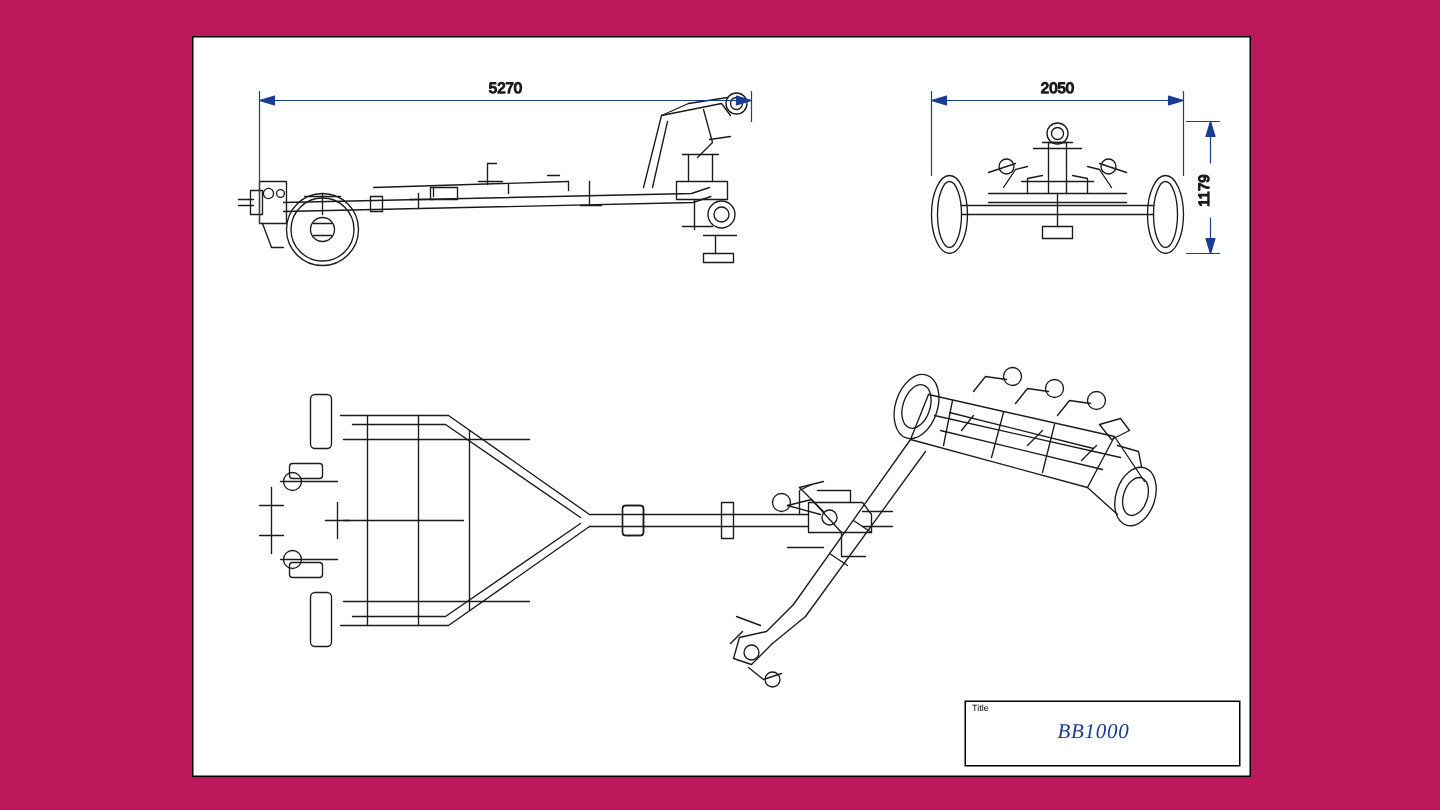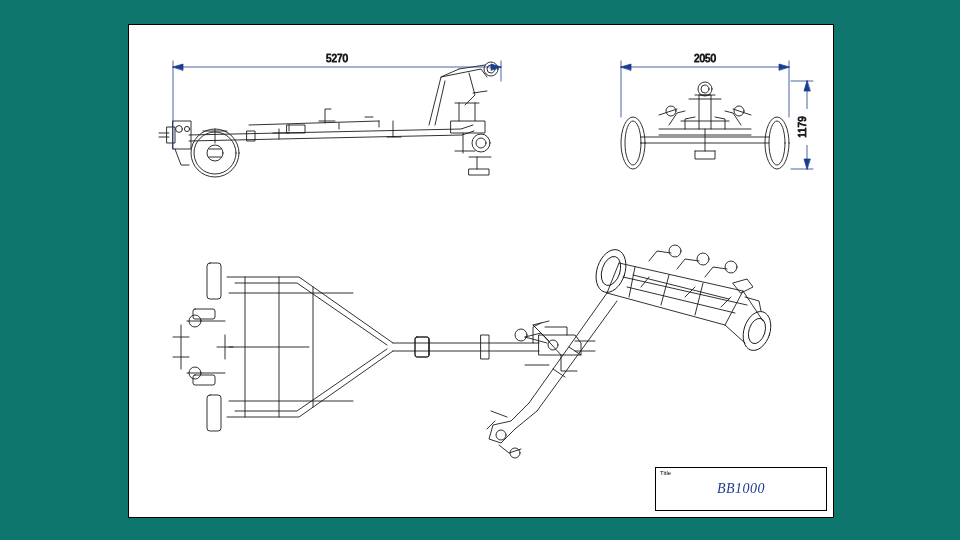--- a/index.html
+++ b/index.html
@@ -1,21 +1,21 @@
 <!DOCTYPE html>
 <html><head>
 <meta charset="utf-8">
 <style>
   html,body{margin:0;padding:0;background:#ffffff;}
   body{width:960px;height:540px;overflow:hidden;font-family:"Liberation Sans",sans-serif;}
-  #sheet{position:relative;width:960px;height:540px;background:#0f766e;}
+  #sheet{position:relative;width:960px;height:540px;background:#be185d;}
   #frame{position:absolute;left:128px;top:24px;width:704px;height:492px;border:1.5px solid #000;background:#fff;}
   svg{display:block;}
   .dim-text{font-family:"Liberation Sans",sans-serif;font-size:10px;fill:#1b3c8f;}
-  .tb{position:absolute;right:6px;bottom:6px;width:170px;height:42px;border:1px solid #000;}
+  .tb{position:absolute;right:6px;bottom:6px;width:170px;height:42px;border:1px solid #000;padding-left:12px;}
   .tb .lbl{position:absolute;left:4px;top:2px;font-size:6px;color:#000;}
   .tb .val{position:absolute;left:0;top:0;width:170px;height:42px;display:flex;align-items:center;justify-content:center;
            font-family:"Liberation Serif",serif;font-style:italic;font-size:14px;color:#1b3c8f;letter-spacing:.5px;}
 </style>
 </head>
 <body>
 
 <div id="sheet">
   <div id="frame">
 

